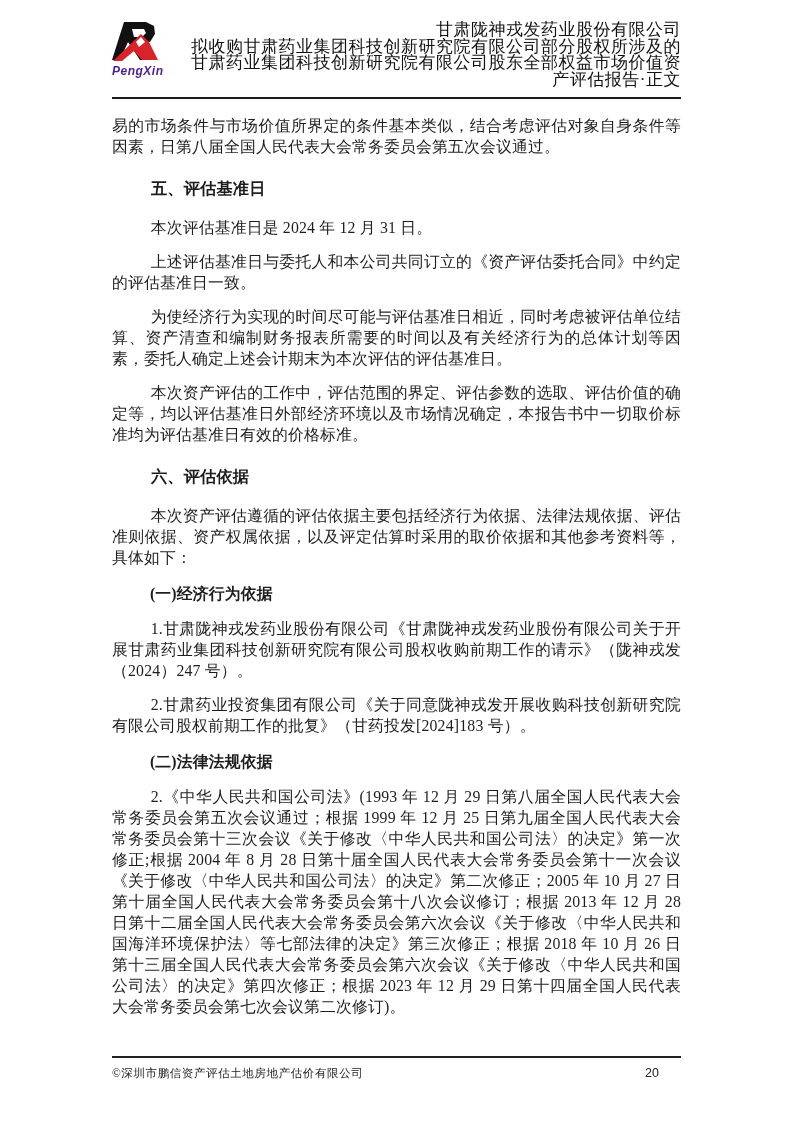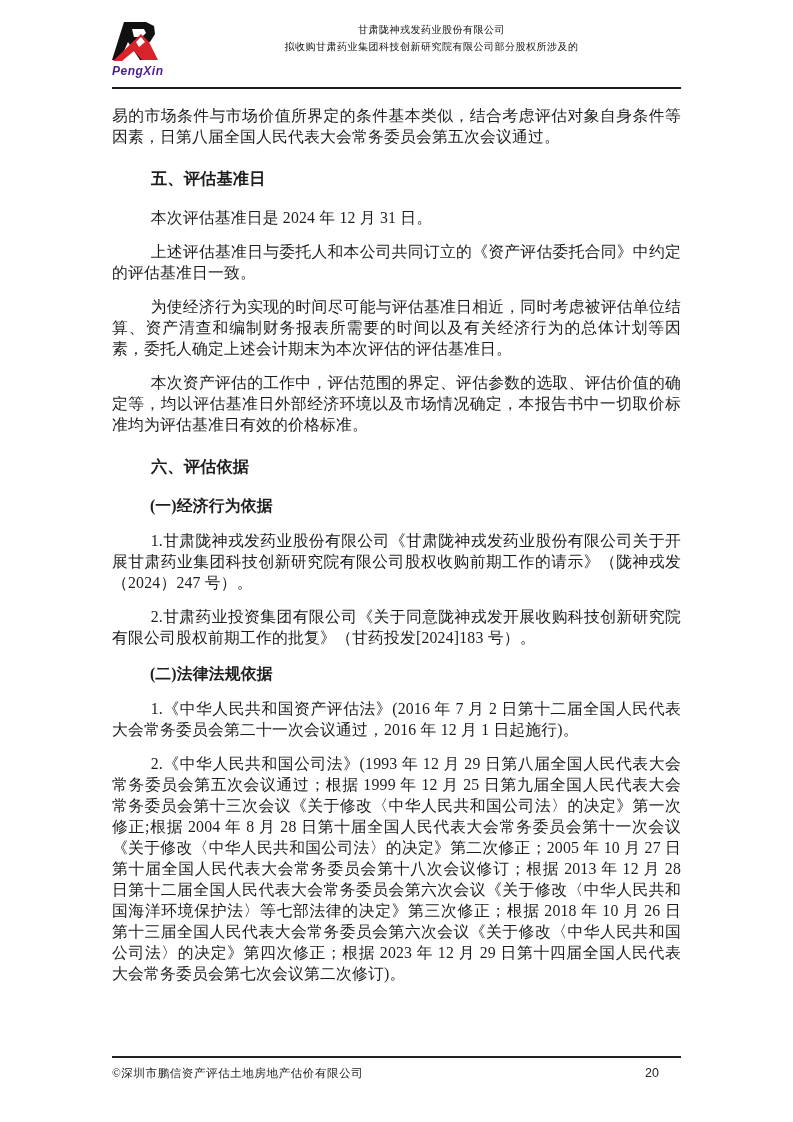--- a/index.html
+++ b/index.html
@@ -33,22 +33,22 @@
     font-family: "Liberation Sans", "DejaVu Sans", sans-serif;
     font-weight: bold;
     font-style: italic;
     font-size: 12px;
     letter-spacing: 0.5px;
     color: #4c1d95;
     margin-top: -2px;
   }
   .header-titles {
     flex: 1;
-    text-align: center;
-    font-size: 10px;
+    text-align: right;
+    font-size: 17px;
     line-height: 16.5px;
     color: #111111;
     padding-top: 2px;
     letter-spacing: 0.5px;
   }
   .header-rule {
     border: none;
     border-top: 2px solid #1a1a1a;
     margin: 9px 0 0 0;
   }
@@ -121,37 +121,38 @@
           <polygon points="20,9 32,9 34,13 30,17 22,17" fill="#ffffff"></polygon>
 
           <polygon points="1,41 29,14 37,22 46,40 30,40 22,31 10,41" fill="#d9232a"></polygon>
           <polygon points="24,22 29,17 33,22 27,27" fill="#ffffff"></polygon>
         </svg>
         <div class="logo-text">PengXin</div>
       </div>
       <div class="header-titles">
         <div>甘肃陇神戎发药业股份有限公司</div>
         <div>拟收购甘肃药业集团科技创新研究院有限公司部分股权所涉及的</div>
+        <div>甘肃药业集团科技创新研究院有限公司股东全部权益市场价值资产评估报告·正文</div>
       </div>
     </div>
     <hr class="header-rule">
 
     <div class="doc-body">
         <p class="blk p-noindent">易的市场条件与市场价值所界定的条件基本类似，结合考虑评估对象自身条件等因素，日第八届全国人民代表大会常务委员会第五次会议通过。</p>
         <div class="blk h1">五、评估基准日</div>
         <p class="blk p">本次评估基准日是 2024 年 12 月 31 日。</p>
         <p class="blk p">上述评估基准日与委托人和本公司共同订立的《资产评估委托合同》中约定的评估基准日一致。</p>
         <p class="blk p">为使经济行为实现的时间尽可能与评估基准日相近，同时考虑被评估单位结算、资产清查和编制财务报表所需要的时间以及有关经济行为的总体计划等因素，委托人确定上述会计期末为本次评估的评估基准日。</p>
         <p class="blk p">本次资产评估的工作中，评估范围的界定、评估参数的选取、评估价值的确定等，均以评估基准日外部经济环境以及市场情况确定，本报告书中一切取价标准均为评估基准日有效的价格标准。</p>
         <div class="blk h1">六、评估依据</div>
+        <p class="blk p">本次资产评估遵循的评估依据主要包括经济行为依据、法律法规依据、评估准则依据、资产权属依据，以及评定估算时采用的取价依据和其他参考资料等，具体如下：</p>
         <div class="blk h2">(一)经济行为依据</div>
         <p class="blk p">1.甘肃陇神戎发药业股份有限公司《甘肃陇神戎发药业股份有限公司关于开展甘肃药业集团科技创新研究院有限公司股权收购前期工作的请示》（陇神戎发（2024）247 号）。</p>
         <p class="blk p">2.甘肃药业投资集团有限公司《关于同意陇神戎发开展收购科技创新研究院有限公司股权前期工作的批复》（甘药投发[2024]183 号）。</p>
         <div class="blk h2">(二)法律法规依据</div>
-        <p class="blk p">1.《中华人民共和国资产评估法》(2016 年 7 月 2 日第十二届全国人民代表大会常务委员会第二十一次会议通过，2016 年 12 月 1 日起施行)。</p>
         <p class="blk p">2.《中华人民共和国公司法》(1993 年 12 月 29 日第八届全国人民代表大会常务委员会第五次会议通过；根据 1999 年 12 月 25 日第九届全国人民代表大会常务委员会第十三次会议《关于修改〈中华人民共和国公司法〉的决定》第一次修正;根据 2004 年 8 月 28 日第十届全国人民代表大会常务委员会第十一次会议《关于修改〈中华人民共和国公司法〉的决定》第二次修正；2005 年 10 月 27 日第十届全国人民代表大会常务委员会第十八次会议修订；根据 2013 年 12 月 28 日第十二届全国人民代表大会常务委员会第六次会议《关于修改〈中华人民共和国海洋环境保护法〉等七部法律的决定》第三次修正；根据 2018 年 10 月 26 日第十三届全国人民代表大会常务委员会第六次会议《关于修改〈中华人民共和国公司法〉的决定》第四次修正；根据 2023 年 12 月 29 日第十四届全国人民代表大会常务委员会第七次会议第二次修订)。</p>
       </div>
 
   </div>
 
   <div class="footer">
     <hr class="footer-rule">
     <div class="footer-row">
       <span class="copyright">©深圳市鹏信资产评估土地房地产估价有限公司</span>
       <span class="page-number">20</span>

